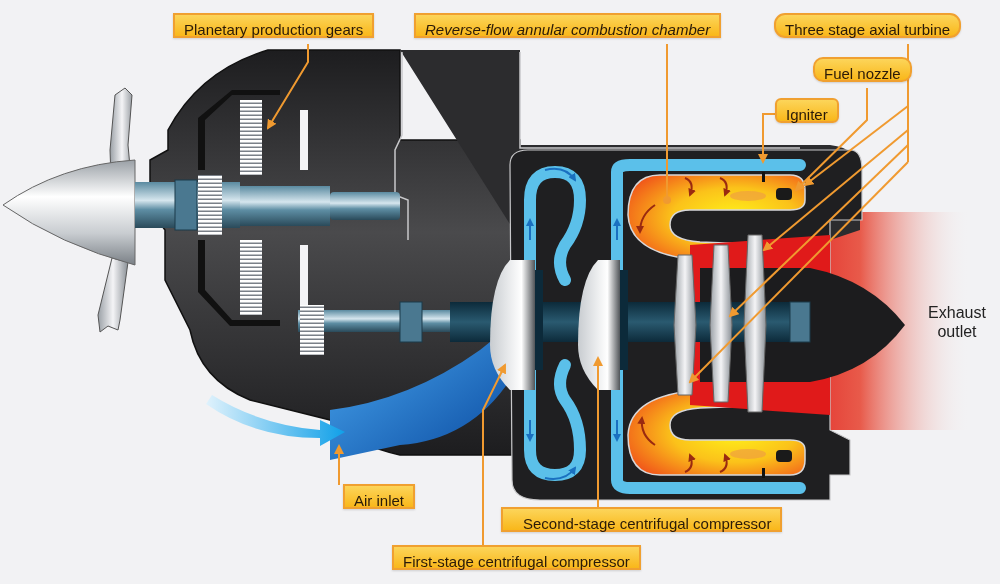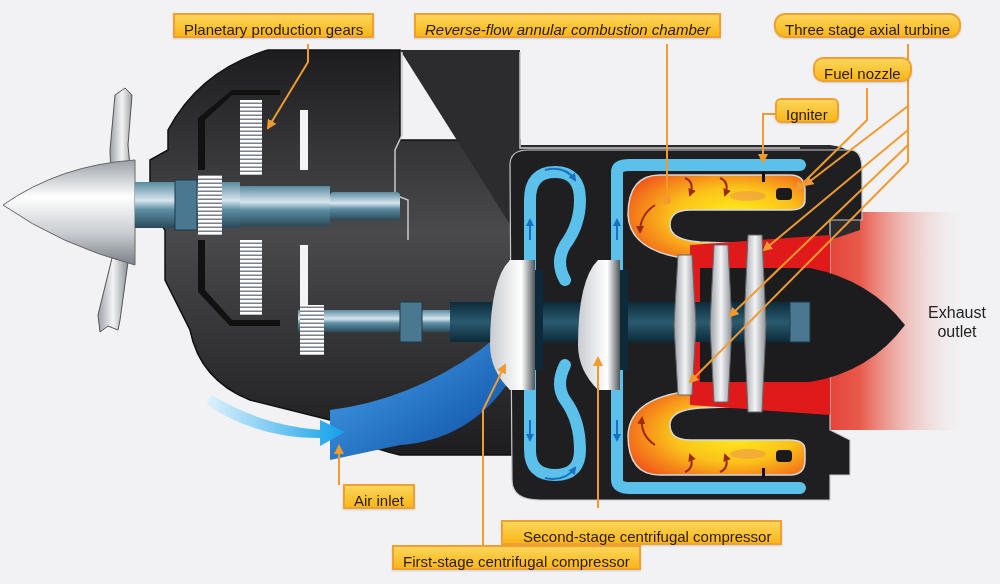--- a/index.html
+++ b/index.html
@@ -190,19 +190,19 @@
     <path d="M598,508 L598,358" marker-end="url(#arrowHead)"></path>
   </g>
 </svg>
 
 <div class="lbl" style="left:173px;top:13px;">Planetary production gears</div>
 <div class="lbl" style="left:414px;top:13px;font-style:italic;">Reverse-flow annular combustion chamber</div>
 <div class="lbl" style="left:774px;top:13px;border-radius:11px;">Three stage axial turbine</div>
 <div class="lbl" style="left:813px;top:57px;border-radius:10px;">Fuel nozzle</div>
 <div class="lbl" style="left:775px;top:98px;border-radius:6px;">Igniter</div>
 <div class="lbl" style="left:301px;top:484px;margin-left:42px;">Air inlet</div>
-<div class="lbl" style="left:501px;top:520px;padding-left:20px;">Second-stage centrifugal compressor</div>
+<div class="lbl" style="left:501px;top:507px;padding-left:20px;">Second-stage centrifugal compressor</div>
 <div class="lbl" style="left:392px;top:545px;">First-stage centrifugal compressor</div>
 
 <div class="plain" style="left:912px;top:303px;width:90px;">
   <div>Exhaust</div>
   <div>outlet</div>
 </div>
 
 </body></html>

